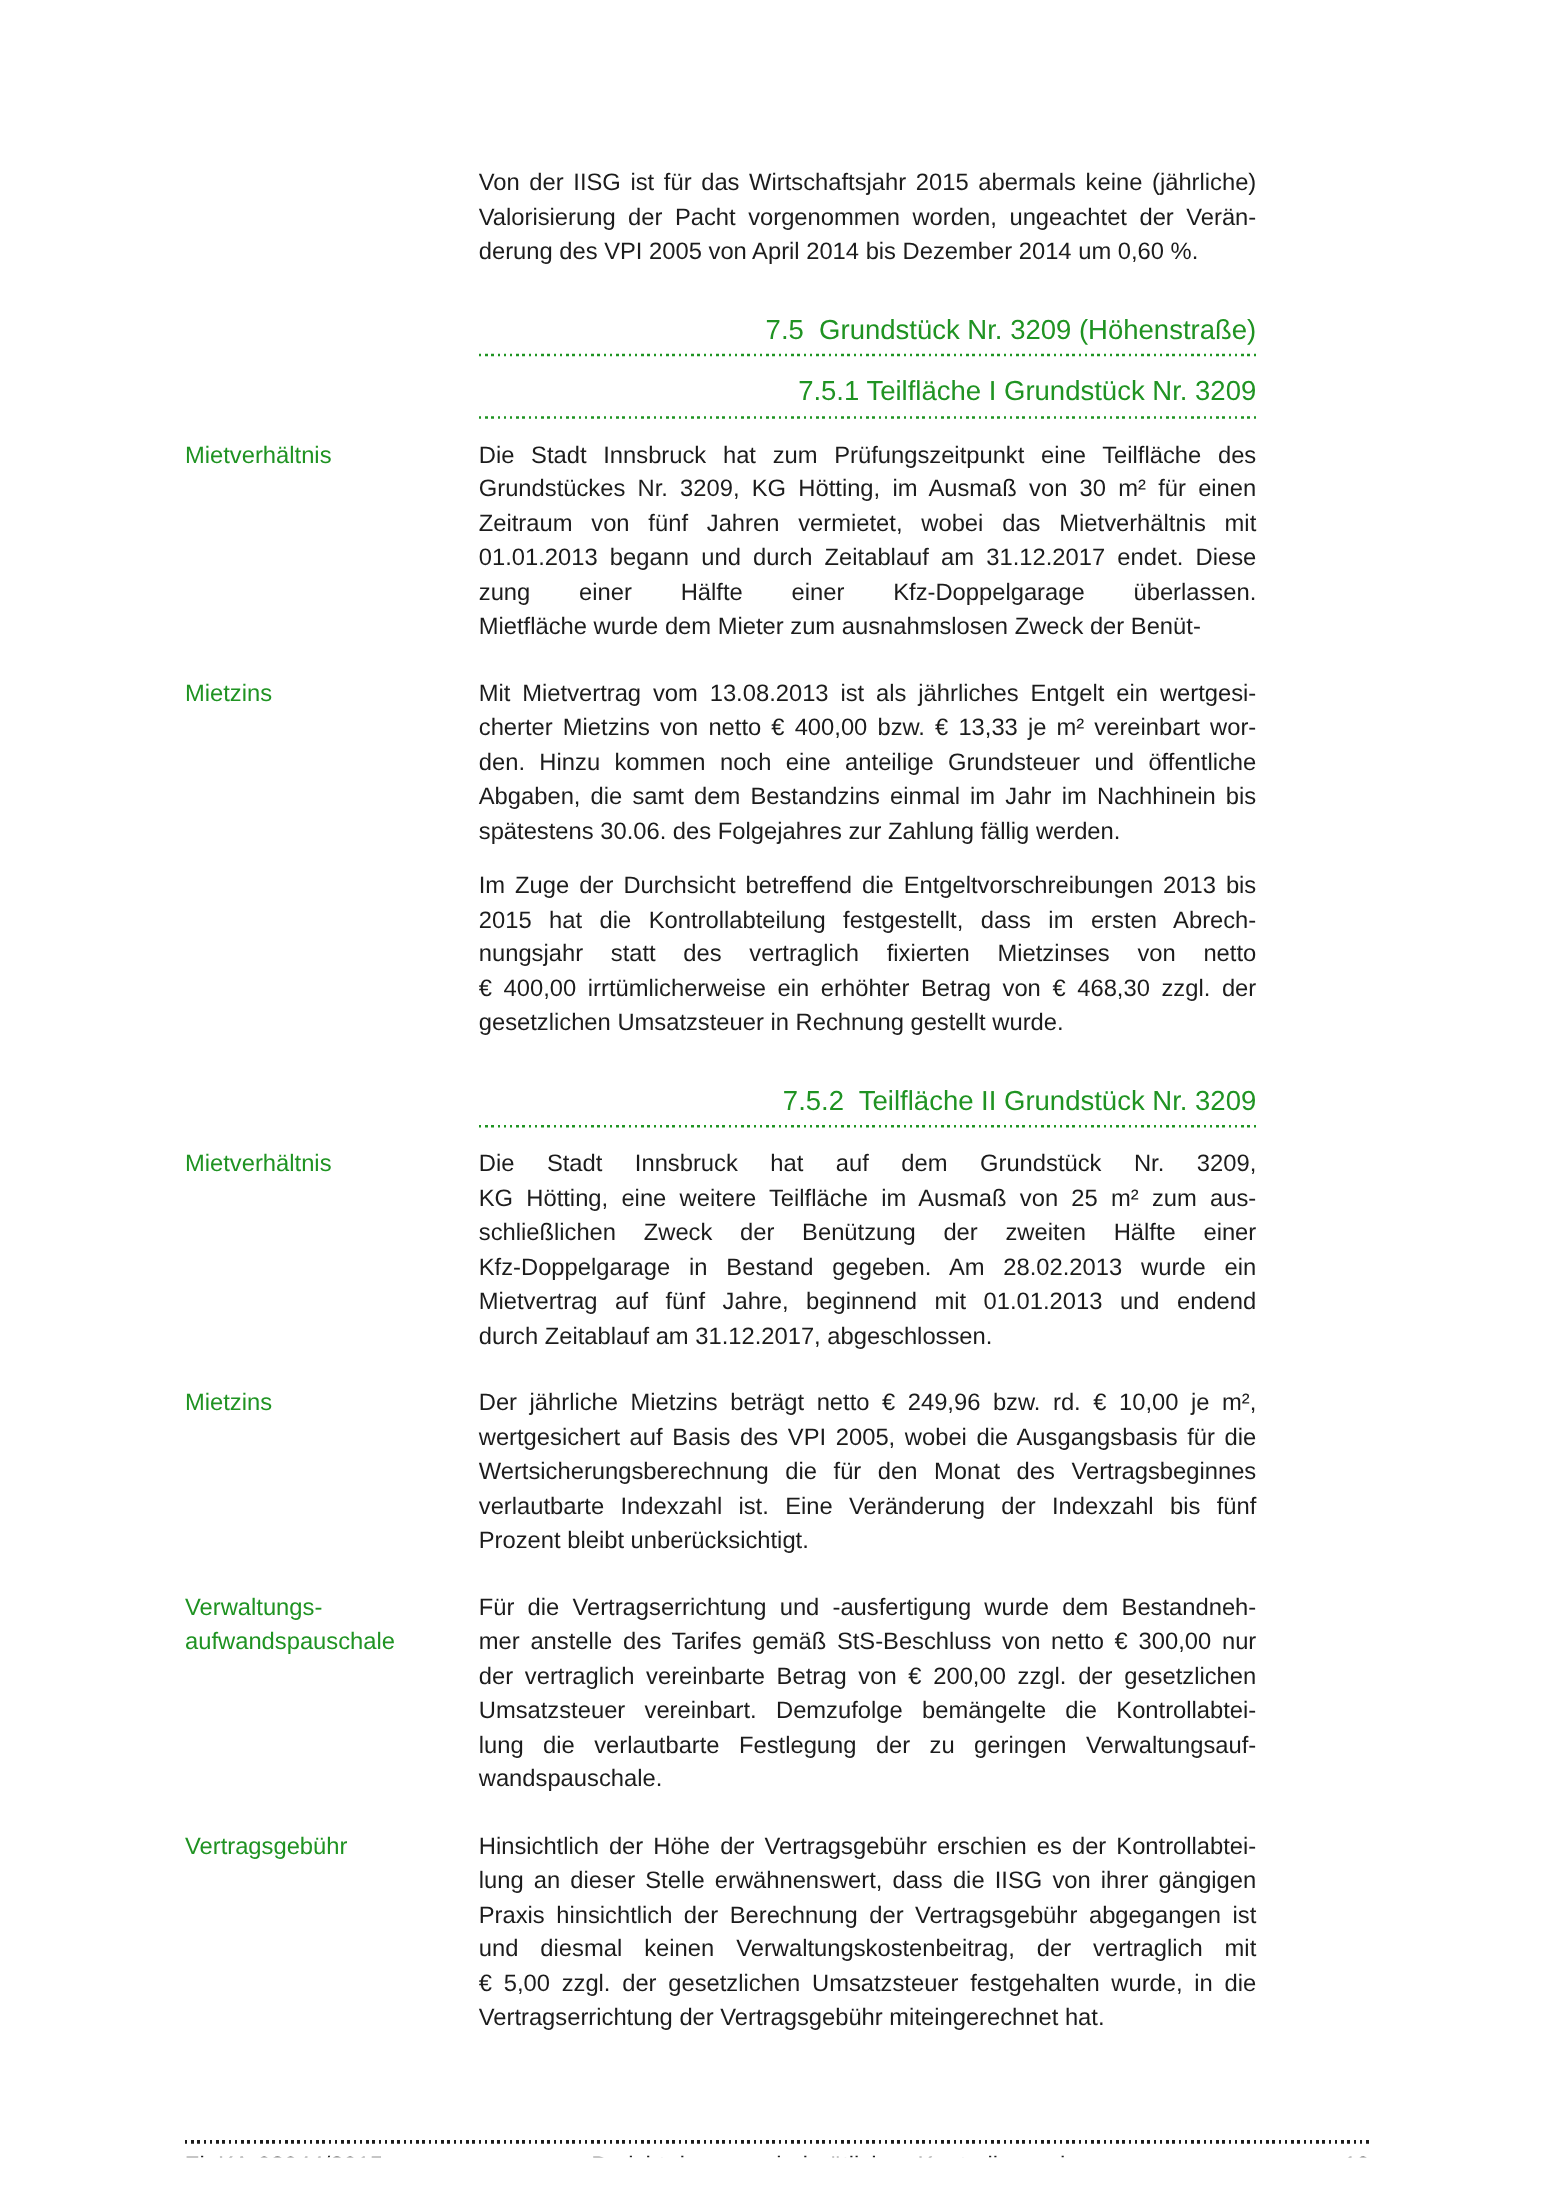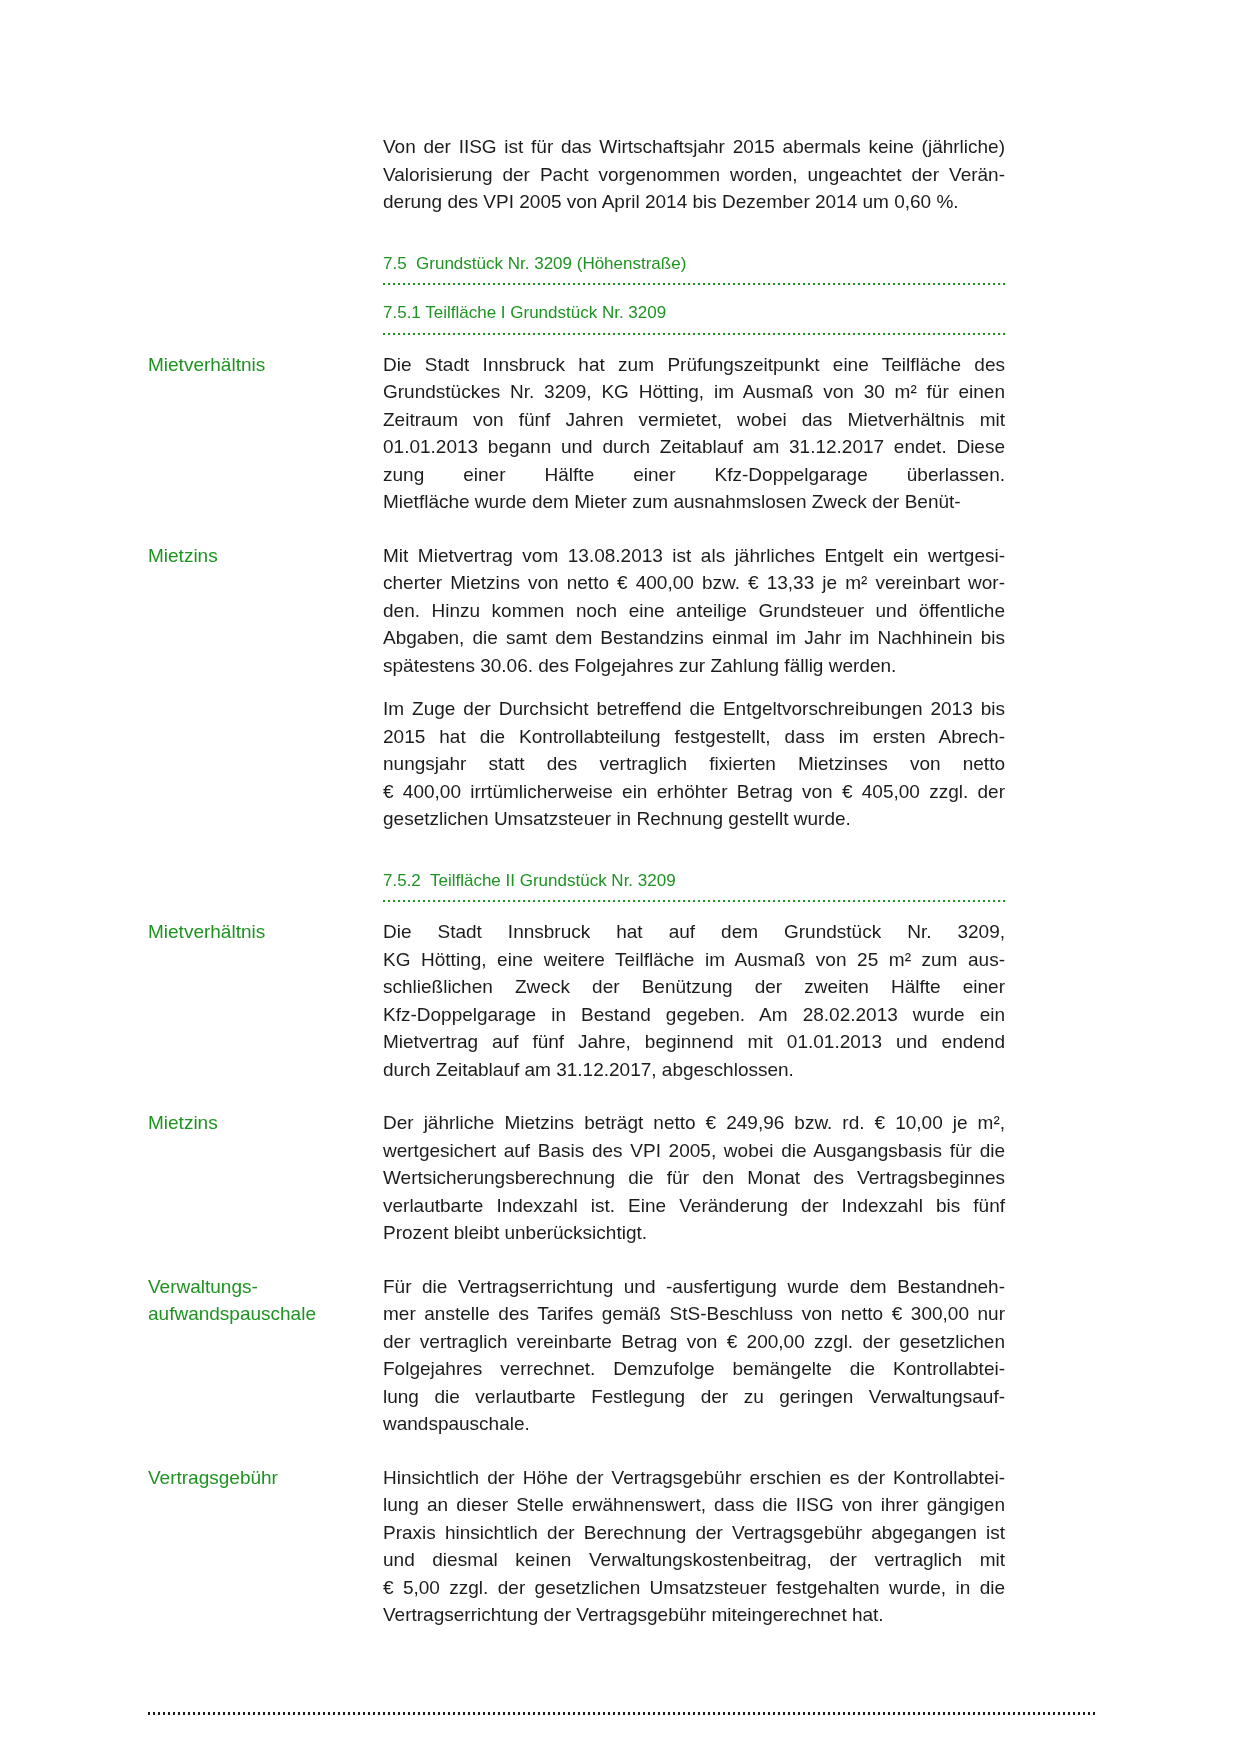--- a/index.html
+++ b/index.html
@@ -42,22 +42,23 @@
   .lline{
     text-align:left;
   }
   .hrow{
     display:grid;
     grid-template-columns:235px 622px;
   }
   .heading{
     grid-column:2;
     color:var(--green);
-    font-size:17px;
+    font-size:22px;
     line-height:27.5px;
+    text-align:right;
     padding-bottom:6px;
   }
   .hunderline{
     grid-column:2;
     height:2px;
     background:repeating-linear-gradient(90deg,var(--green) 0 2px,transparent 2px 5px);
   }
   .mt-h1{margin-top:34px;}
   .mt-h2{margin-top:14px;}
   .mt-p1{margin-top:16px;}
@@ -133,21 +134,21 @@
         <div class="tline">spätestens 30.06. des Folgejahres zur Zahlung fällig werden.</div>
       </div>
   </div>
 
   <div class="row mt-p1">
     <div class="label"></div>
     <div class="para">
         <div class="tline">Im Zuge der Durchsicht betreffend die Entgeltvorschreibungen 2013 bis</div>
         <div class="tline">2015 hat die Kontrollabteilung festgestellt, dass im ersten Abrech-</div>
         <div class="tline">nungsjahr statt des vertraglich fixierten Mietzinses von netto</div>
-        <div class="tline">€ 400,00 irrtümlicherweise ein erhöhter Betrag von € 405,00 zzgl. der</div>
+        <div class="tline">€ 400,00 irrtümlicherweise ein erhöhter Betrag von € 468,30 zzgl. der</div>
         <div class="tline">gesetzlichen Umsatzsteuer in Rechnung gestellt wurde.</div>
       </div>
   </div>
 
   <div class="hrow mt-h1">
     <div class="heading">7.5.2&nbsp; Teilfläche II Grundstück Nr. 3209</div>
     <div class="hunderline"></div>
   </div>
 
   <div class="row mt-p1">
@@ -179,21 +180,21 @@
 
   <div class="row mt-p2">
     <div class="label">
         <div class="lline">Verwaltungs-</div>
         <div class="lline">aufwandspauschale</div>
       </div>
     <div class="para">
         <div class="tline">Für die Vertragserrichtung und -ausfertigung wurde dem Bestandneh-</div>
         <div class="tline">mer anstelle des Tarifes gemäß StS-Beschluss von netto € 300,00 nur</div>
         <div class="tline">der vertraglich vereinbarte Betrag von € 200,00 zzgl. der gesetzlichen</div>
-        <div class="tline">Folgejahres verrechnet. Demzufolge bemängelte die Kontrollabtei-</div>
+        <div class="tline">Umsatzsteuer vereinbart. Demzufolge bemängelte die Kontrollabtei-</div>
         <div class="tline">lung die verlautbarte Festlegung der zu geringen Verwaltungsauf-</div>
         <div class="tline">wandspauschale.</div>
       </div>
   </div>
 
   <div class="row mt-p2">
     <div class="label">
         <div class="lline">Vertragsgebühr</div>
       </div>
     <div class="para">

